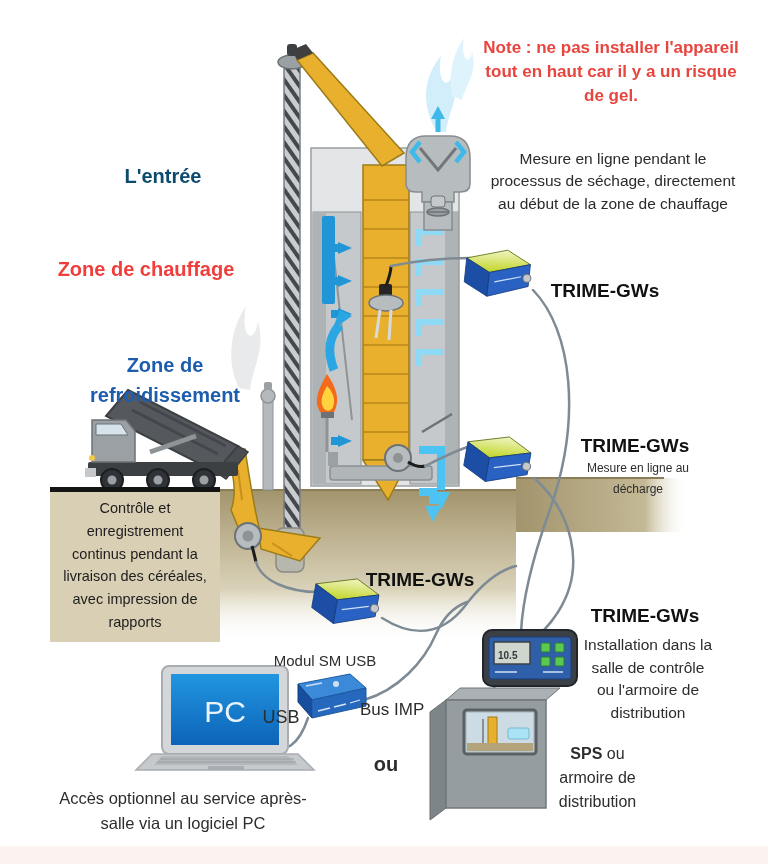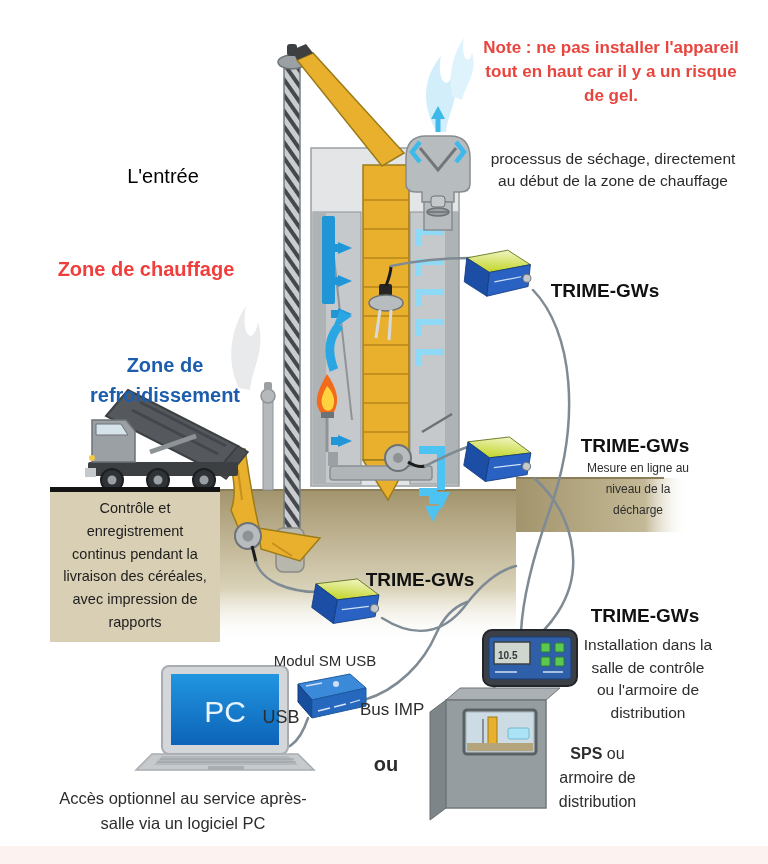--- a/index.html
+++ b/index.html
@@ -4,21 +4,21 @@
 <style>
   html,body{margin:0;padding:0;background:#fff;}
   #canvas{position:relative;width:768px;height:864px;background:#ffffff;overflow:hidden;
           font-family:"Liberation Sans",sans-serif;}
   #art{position:absolute;inset:0;z-index:1;}
   .lbl{position:absolute;z-index:2;text-align:center;color:#2d2d2d;line-height:1.45;}
   .ln{display:block;}
   .bold{font-weight:700;}
   #note{color:#e8453f;font-size:17px;font-weight:600;width:306px;left:458px;top:36px;line-height:1.42;text-align:center;}
   #sechage{font-size:15.5px;width:306px;left:460px;top:148px;color:#2b2b2b;}
-  #entree{color:#000000;font-size:20px;font-weight:400;left:93px;top:162px;width:140px;}
+  #entree{color:#0c4a6e;font-size:20px;font-weight:700;left:93px;top:162px;width:140px;}
   #chauffage{color:#ef3e3b;font-size:20px;font-weight:700;left:46px;top:255px;width:200px;}
   #refroid{color:#1d5dad;font-size:20px;font-weight:700;left:65px;top:326px;width:200px;line-height:1.5;margin-top:24px;}
   .trime{font-size:19px;font-weight:700;color:#111;}
   #trime1{left:540px;top:277px;width:130px;}
   #trime2{left:565px;top:432px;width:140px;}
   #trime3{left:355px;top:566px;width:130px;}
   #trime4{left:575px;top:602px;width:140px;}
   #decharge{font-size:12px;left:563px;top:458px;width:150px;line-height:1.75;}
   #installation{font-size:15.5px;left:570px;top:634px;width:156px;line-height:1.46;}
   #ctrlbox{left:50px;top:487px;width:166px;background:#d9cfb5;border-top:5px solid #141414;
@@ -290,39 +290,39 @@
   </g>
 </svg>
 
 <div class="lbl" id="note">
   <span class="ln">Note : ne pas installer l'appareil</span>
   <span class="ln">tout en haut car il y a un risque</span>
   <span class="ln">de gel.</span>
 </div>
 
 <div class="lbl" id="sechage">
+  <span class="ln">Mesure en ligne pendant le</span>
   <span class="ln">processus de séchage, directement</span>
   <span class="ln">au début de la zone de chauffage</span>
 </div>
 
 <div class="lbl" id="entree">L'entrée</div>
 <div class="lbl" id="chauffage">Zone de chauffage</div>
 <div class="lbl" id="refroid">
   <span class="ln">Zone de</span>
   <span class="ln">refroidissement</span>
 </div>
 
 <div class="lbl trime" id="trime1">TRIME-GWs</div>
 <div class="lbl trime" id="trime2">TRIME-GWs</div>
 <div class="lbl trime" id="trime3">TRIME-GWs</div>
 <div class="lbl trime" id="trime4">TRIME-GWs</div>
 
 <div class="lbl" id="decharge">
   <span class="ln">Mesure en ligne au</span>
-  <span class="ln">niveau de la</span>
   <span class="ln">décharge</span>
 </div>
 
 <div class="lbl" id="installation">
   <span class="ln">Installation dans la</span>
   <span class="ln">salle de contrôle</span>
   <span class="ln">ou l'armoire de</span>
   <span class="ln">distribution</span>
 </div>
 

